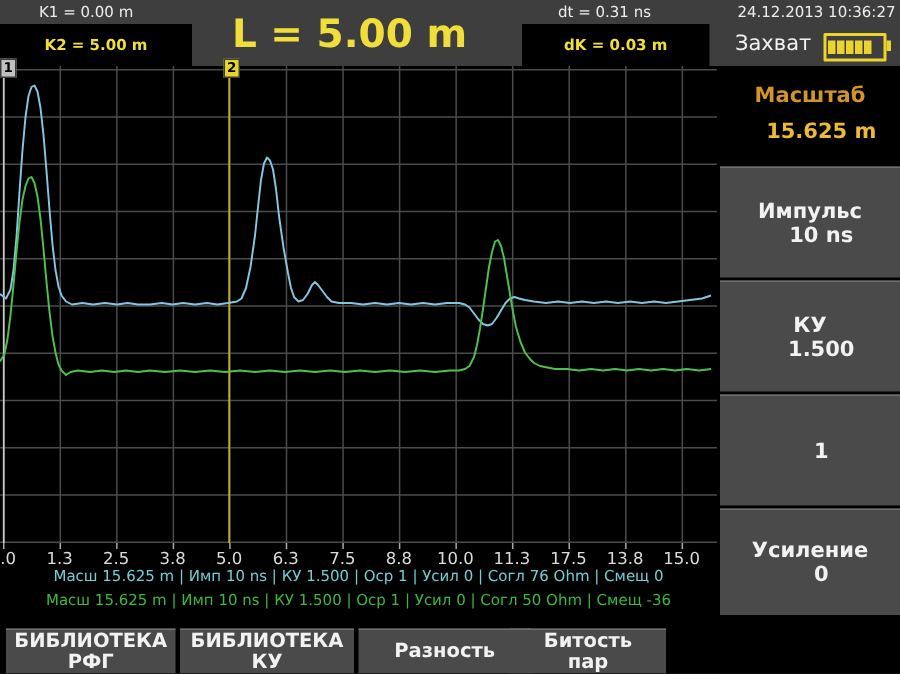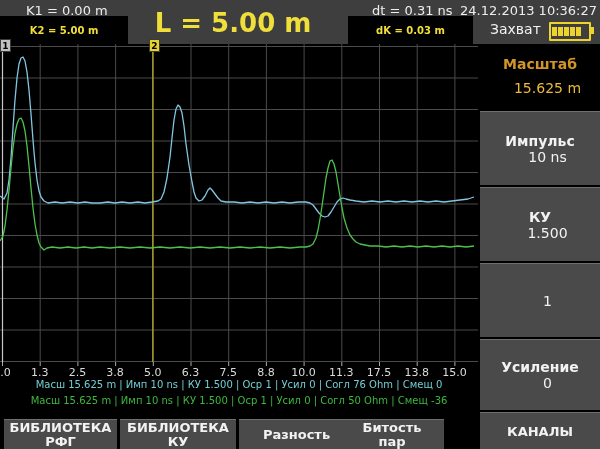--- a/index.html
+++ b/index.html
@@ -3,21 +3,21 @@
 <meta charset="utf-8">
 <style>
   html,body{margin:0;padding:0;background:#222;}
   #screen{
     position:relative;width:600px;height:449px;background:#000;
     font-family:"DejaVu Sans","Liberation Sans",sans-serif;
     overflow:hidden;color:#e8e8e8;
   }
   
   .topbar{position:absolute;left:0;top:0;width:600px;height:44px;background:#3e3e3e;}
-  .tb-text{position:absolute;font-size:13px;color:#ededed;white-space:nowrap;}
+  .tb-text{position:absolute;font-size:10px;color:#ededed;white-space:nowrap;}
   .k1{left:26px;top:3px;}
   .dt{left:372px;top:3px;}
   .datetime{right:3px;top:3px;}
   .black-panel{position:absolute;background:#000;display:flex;align-items:center;justify-content:center;}
   .k2-panel{left:0;top:16px;width:128px;height:28px;}
   .dk-panel{left:348px;top:16px;width:125px;height:28px;}
   .yellow-val{color:#f0df3a;font-weight:bold;font-size:10px;white-space:nowrap;}
   .l-value{position:absolute;left:158px;top:6px;width:150px;height:34px;display:flex;align-items:center;justify-content:center;
            color:#f0df3a;font-weight:bold;font-size:26px;white-space:nowrap;}
   .capture{position:absolute;left:490px;top:21px;font-size:14px;color:#f2f2f2;}
@@ -43,21 +43,21 @@
        font-size:13px;font-weight:bold;color:#f2f2f2;line-height:14px;text-align:center;cursor:default;}
   .btn1{left:4px;width:113px;}
   .btn2{left:120px;width:116px;}
   .btn3{left:239px;width:115px;}
   .btn4{left:340px;width:104px;align-items:center;}
   
   .sidebar{position:absolute;left:480px;top:44px;width:120px;height:405px;background:#000;}
   .panel{position:absolute;left:0;width:120px;background:#4a4a4a;border-top:1px solid #6f6f6f;
          display:flex;flex-direction:column;align-items:center;justify-content:center;gap:0;cursor:default;}
   .panel .p-title{font-size:14px;font-weight:bold;color:#f2f2f2;}
-  .panel .p-value{font-size:14px;font-weight:normal;color:#f2f2f2;margin-left:15px;}
+  .panel .p-value{font-size:14px;font-weight:bold;color:#f2f2f2;margin-left:15px;}
   .panel-1{top:0;height:64px;background:#000;border-top:none;gap:8px;}
   .panel-1 .p-title{color:#d3952a;}
   .panel-1 .p-value{color:#ecb93a;}
   .panel-2{top:67px;height:73px;}
   .panel-3{top:143px;height:73px;}
   .panel-4{top:219px;height:73px;}
   .panel-5{top:295px;height:70px;}
   .channels-btn{position:absolute;left:0;top:368px;width:120px;height:37px;background:#4a4a4a;border-top:1px solid #6f6f6f;
                 display:flex;align-items:center;justify-content:center;font-size:13px;font-weight:bold;color:#f2f2f2;cursor:default;}
 </style>
@@ -182,16 +182,15 @@
       <div class="p-title">КУ</div>
       <div class="p-value">1.500</div>
     </div>
     <div class="panel panel-4">
       <div class="p-value">1</div>
     </div>
     <div class="panel panel-5">
       <div class="p-title">Усиление</div>
       <div class="p-value">0</div>
     </div>
-    <div class="channels-btn">КАНАЛЫ</div>
   </div>
 
 </div>
 
 </body></html>

